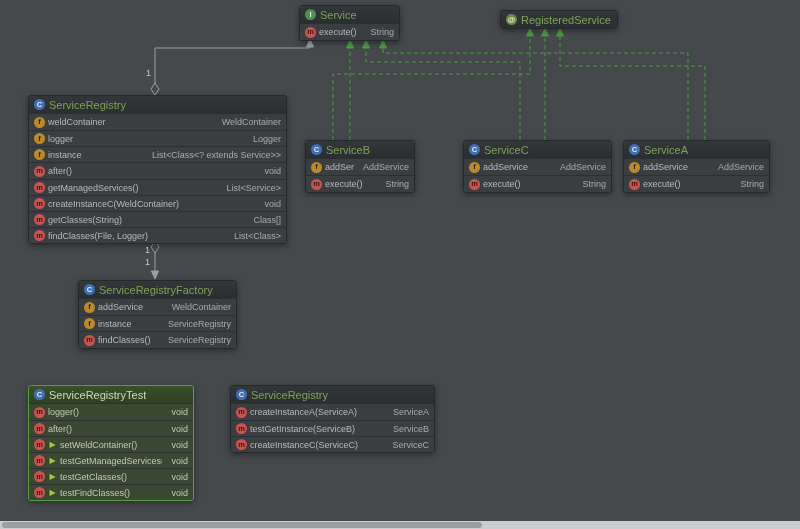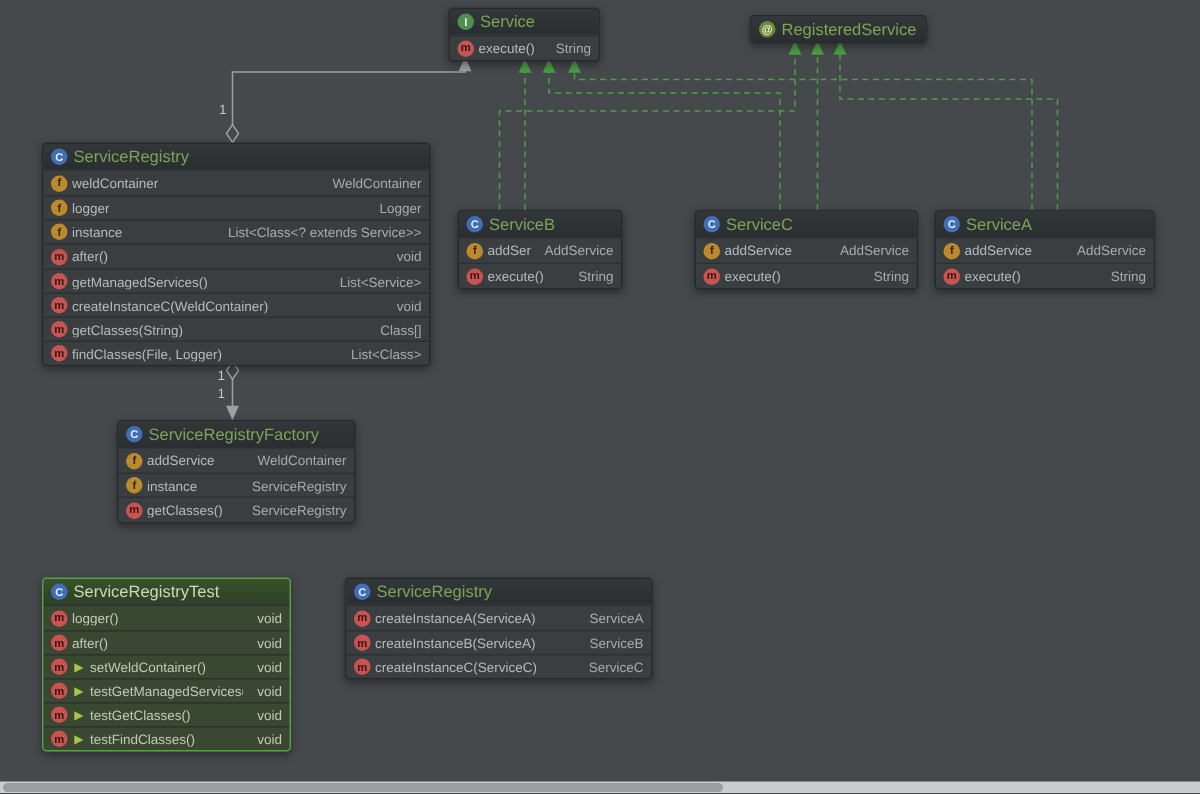--- a/index.html
+++ b/index.html
@@ -197,21 +197,21 @@
         </div>
         <div class="nrow">
           <span class="micon icon-field" style="background: rgb(187, 138, 45); color: rgb(47, 38, 9);">f</span>
           <span class="mname">instance</span>
           <span class="mtype">ServiceRegistry</span>
         </div>
       </div>
       <div class="nsec">
         <div class="nrow">
           <span class="micon icon-method" style="background: rgb(199, 84, 80); color: rgb(58, 20, 20);">m</span>
-          <span class="mname">getClasses()</span>
+          <span class="mname">findClasses()</span>
           <span class="mtype">ServiceRegistry</span>
         </div>
       </div>
     </div>
     <div class="node selected" style="left: 28px; top: 385px; width: 166px;">
       <div class="nhead">
         <span class="micon icon-class" style="background: rgb(63, 111, 181); color: rgb(232, 238, 247);">C</span>
         <span class="ntitle">ServiceRegistryTest</span>
       </div>
       <div class="nsec">
@@ -257,21 +257,21 @@
         <span class="ntitle">ServiceRegistry</span>
       </div>
       <div class="nsec">
         <div class="nrow">
           <span class="micon icon-method" style="background: rgb(199, 84, 80); color: rgb(58, 20, 20);">m</span>
           <span class="mname">createInstanceA(ServiceA)</span>
           <span class="mtype">ServiceA</span>
         </div>
         <div class="nrow">
           <span class="micon icon-method" style="background: rgb(199, 84, 80); color: rgb(58, 20, 20);">m</span>
-          <span class="mname">createInstanceB(ServiceA)</span>
+          <span class="mname">testGetInstance(ServiceB)</span>
           <span class="mtype">ServiceB</span>
         </div>
         <div class="nrow">
           <span class="micon icon-method" style="background: rgb(199, 84, 80); color: rgb(58, 20, 20);">m</span>
           <span class="mname">createInstanceC(ServiceC)</span>
           <span class="mtype">ServiceC</span>
         </div>
       </div>
     </div>
     <span class="edge-label" style="left: 146px; top: 68px;">1</span>

